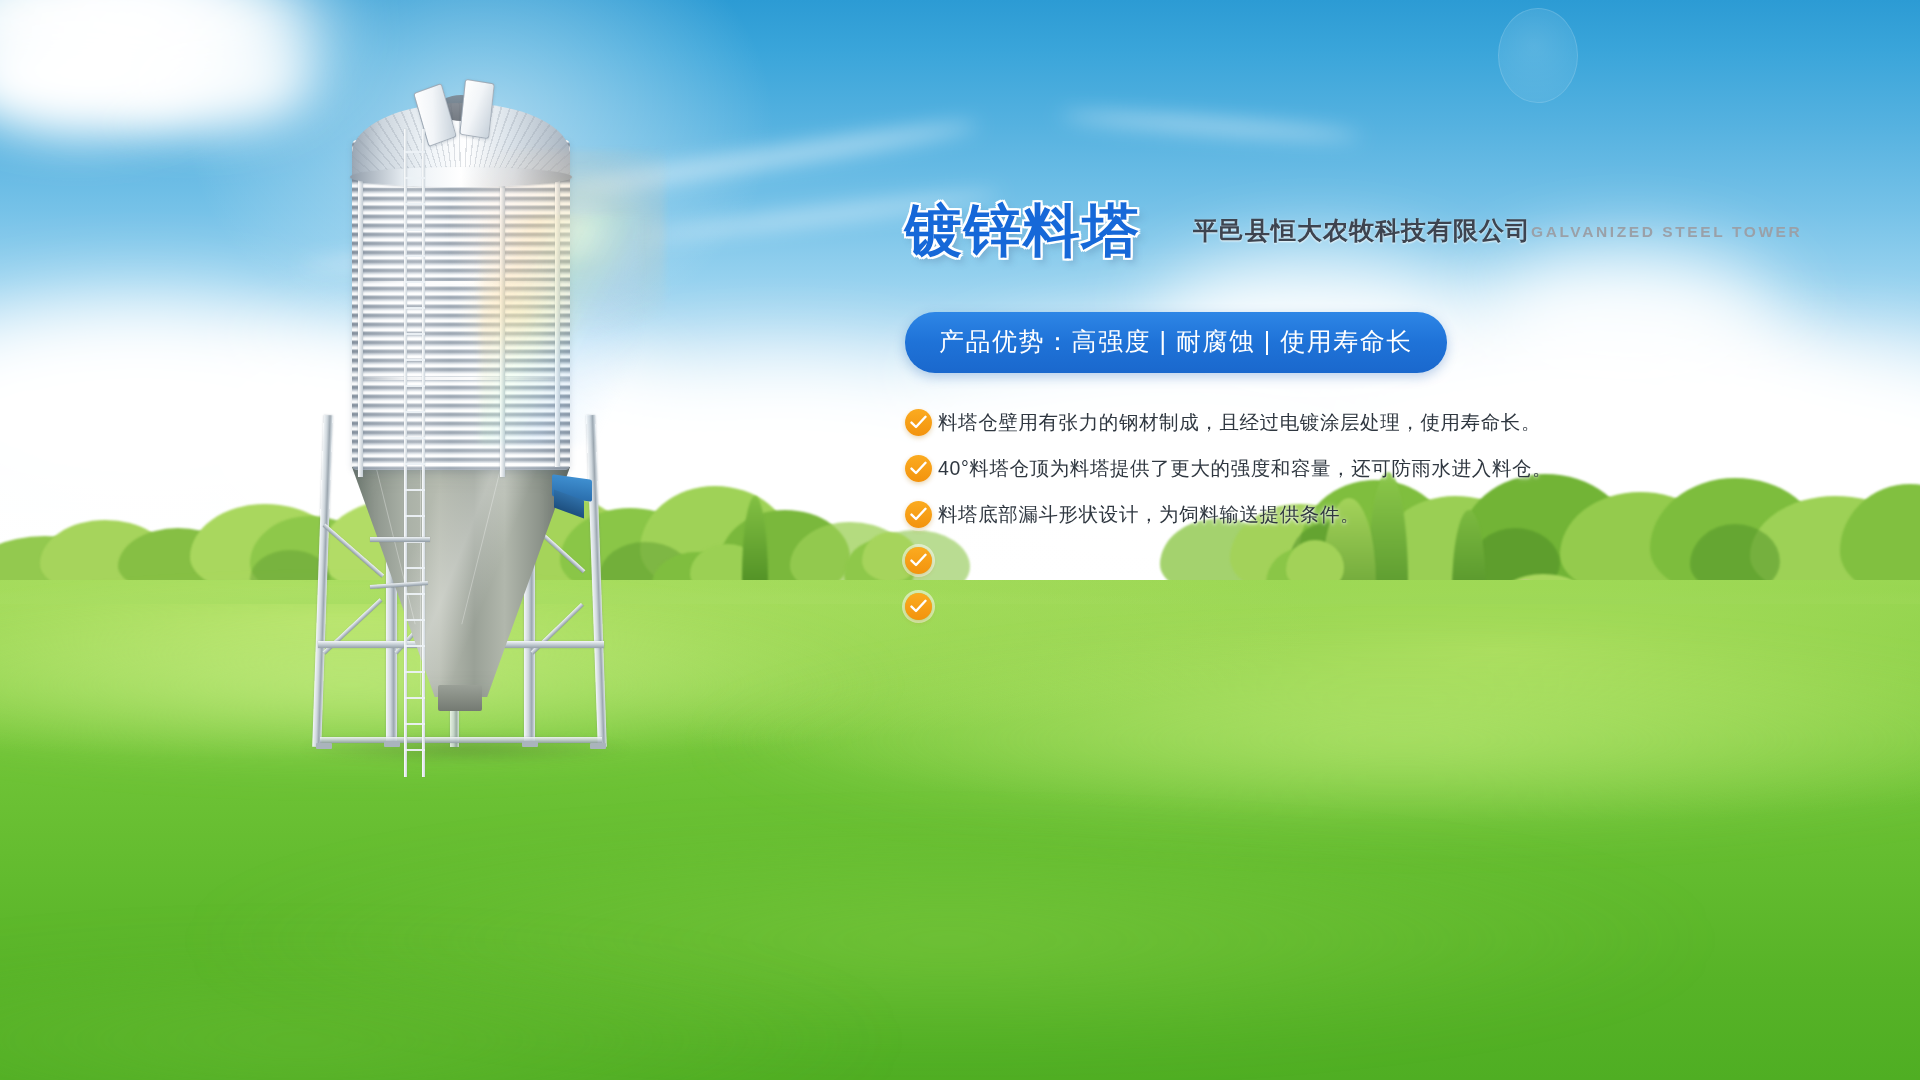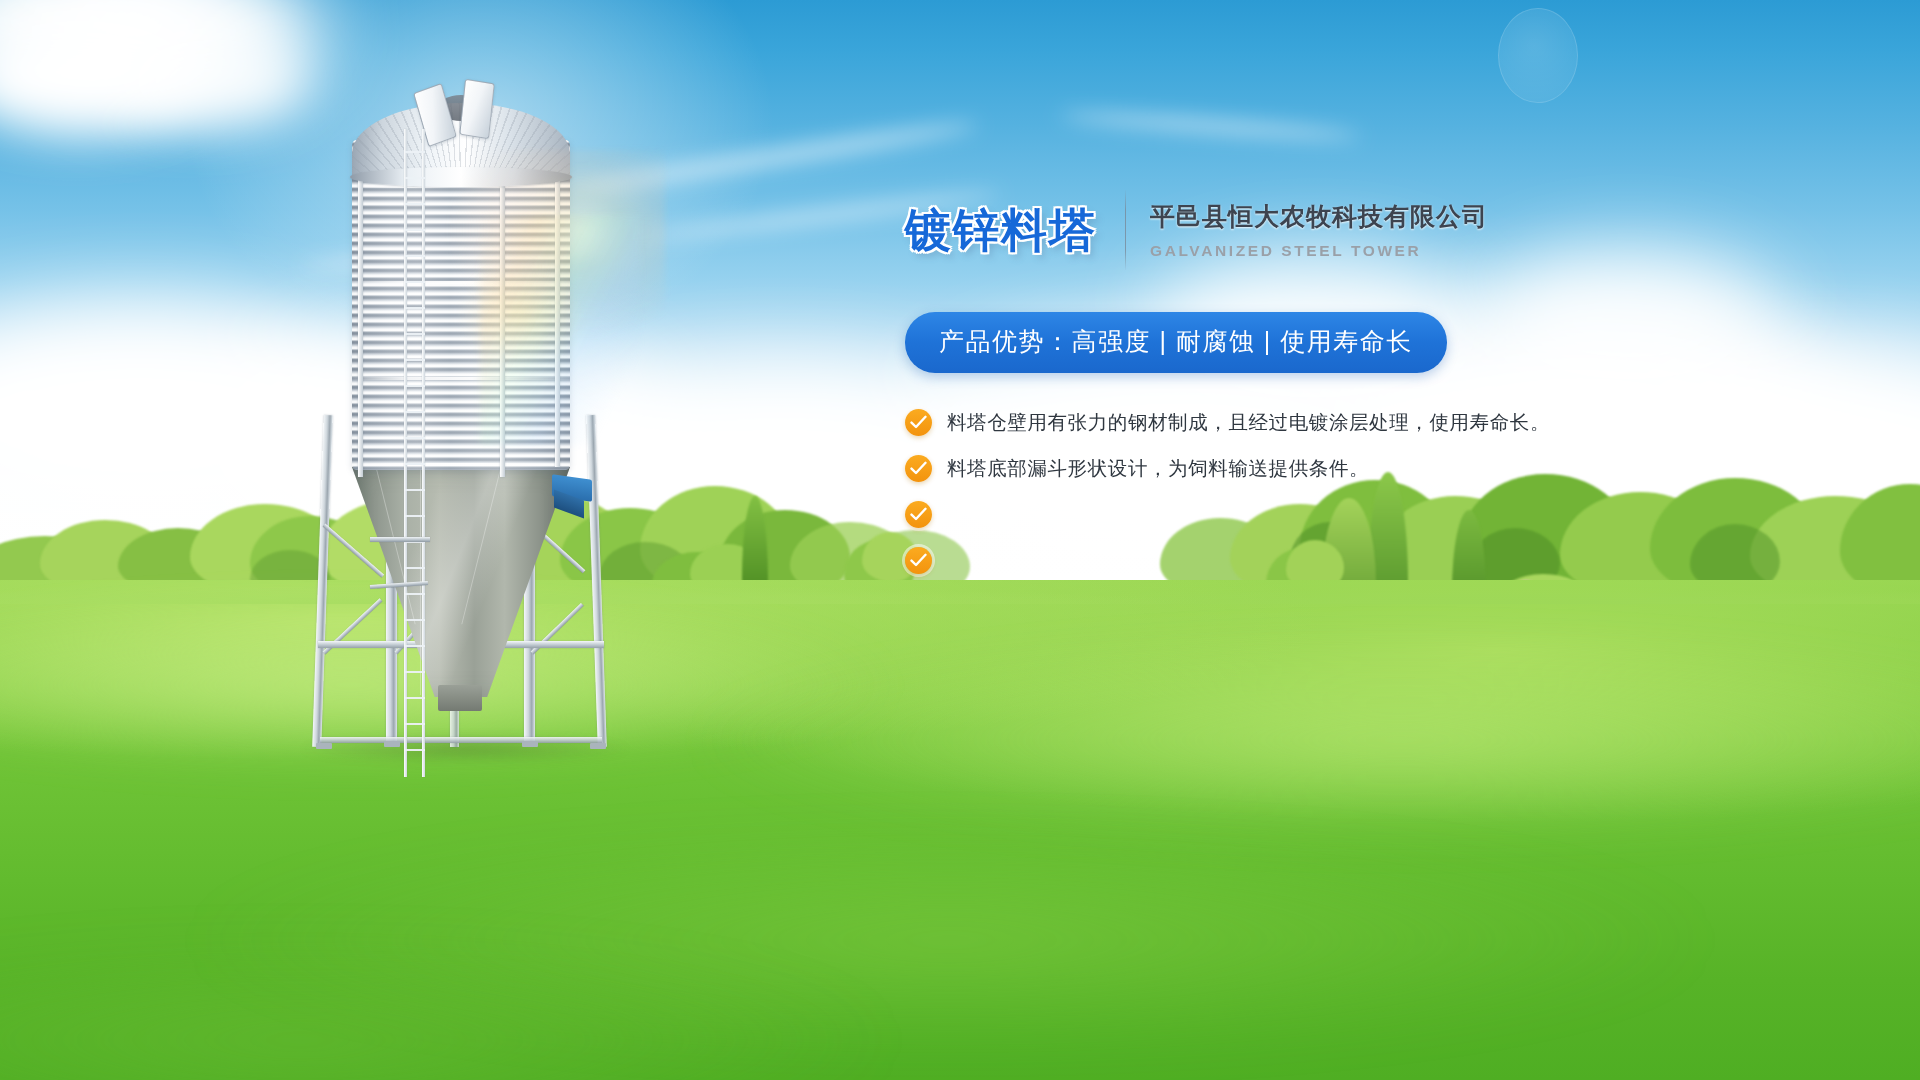--- a/index.html
+++ b/index.html
@@ -308,33 +308,33 @@
       rgba(170,215,255,0.18) 62%,
       rgba(255,255,255,0) 84%);
     filter: blur(3px); pointer-events:none;
   }
 
   
   #panel { position:absolute; left:905px; top:190px; width:720px; }
 
   .title-row { display:flex; align-items:center; }
   .headline {
-    font-size:46px; font-weight:bold; color:#1668d8;
+    font-size:57px; font-weight:bold; color:#1668d8;
     letter-spacing:2px; line-height:1;
     text-shadow:
       2px 0 0 #fff, -2px 0 0 #fff, 0 2px 0 #fff, 0 -2px 0 #fff,
       2px 2px 0 #fff, -2px 2px 0 #fff, 2px -2px 0 #fff, -2px -2px 0 #fff,
       4px 5px 7px rgba(80,110,150,0.35);
     white-space:nowrap;
   }
   .v-divider {
     width:1px; height:80px; margin:0 24px 0 28px;
     background: linear-gradient(to bottom, rgba(130,145,160,0.05), rgba(120,135,150,0.75) 25%, rgba(120,135,150,0.75) 75%, rgba(130,145,160,0.05));
   }
-  .company-block { display:flex; flex-direction:column; justify-content:center; }
+  .company-block { display:flex; flex-direction:row; justify-content:center; }
   .company-cn {
     font-size:25px; font-weight:bold; color:#3d4450; letter-spacing:1px;
     white-space:nowrap;
     text-shadow: 0 1px 2px rgba(255,255,255,0.85);
   }
   .company-en {
     margin-top:9px;
     font-size:15.5px; font-weight:bold; color:#9aa0a8;
     letter-spacing:2.6px; white-space:nowrap;
   }
@@ -355,21 +355,21 @@
   .feature { display:flex; align-items:center; margin-bottom:19px; }
   .check {
     flex:0 0 auto;
     width:27px; height:27px; border-radius:50%;
     background: linear-gradient(to bottom, #fbab20, #f3930d);
     position:relative;
     box-shadow: 0 2px 5px rgba(180,120,10,0.30), 0 0 0 3px rgba(255,255,255,0.55);
   }
   .check svg { position:absolute; left:5px; top:6px; }
   .feature-text {
-    margin-left:15px;
+    margin-left:6px;
     font-size:19.5px; color:#2f3740; letter-spacing:0.6px;
     white-space:nowrap;
     text-shadow: 0 1px 3px rgba(255,255,255,0.95), 0 0 6px rgba(255,255,255,0.8);
   }
 </style>
 </head>
 <body>
 
 <div id="banner">
 
@@ -588,20 +588,28 @@
 
       <div class="feature">
         <span class="check">
           <svg width="17" height="15" viewBox="0 0 17 15" aria-hidden="true">
             <path d="M1.5 7.6 L6 12 L15.5 1.8" fill="none" stroke="#ffffff" stroke-width="2.4" stroke-linecap="round" stroke-linejoin="round"></path>
           </svg>
         </span>
         <span class="feature-text">料塔仓壁用有张力的钢材制成，且经过电镀涂层处理，使用寿命长。</span>
       </div>
 
+      <div class="feature">
+        <span class="check">
+          <svg width="17" height="15" viewBox="0 0 17 15" aria-hidden="true">
+            <path d="M1.5 7.6 L6 12 L15.5 1.8" fill="none" stroke="#ffffff" stroke-width="2.4" stroke-linecap="round" stroke-linejoin="round"></path>
+          </svg>
+        </span>
+        <span class="feature-text">40°料塔仓顶为料塔提供了更大的强度和容量，还可防雨水进入料仓。</span>
+      </div>
 
       <div class="feature">
         <span class="check">
           <svg width="17" height="15" viewBox="0 0 17 15" aria-hidden="true">
             <path d="M1.5 7.6 L6 12 L15.5 1.8" fill="none" stroke="#ffffff" stroke-width="2.4" stroke-linecap="round" stroke-linejoin="round"></path>
           </svg>
         </span>
         <span class="feature-text">料塔底部漏斗形状设计，为饲料输送提供条件。</span>
       </div>
 

